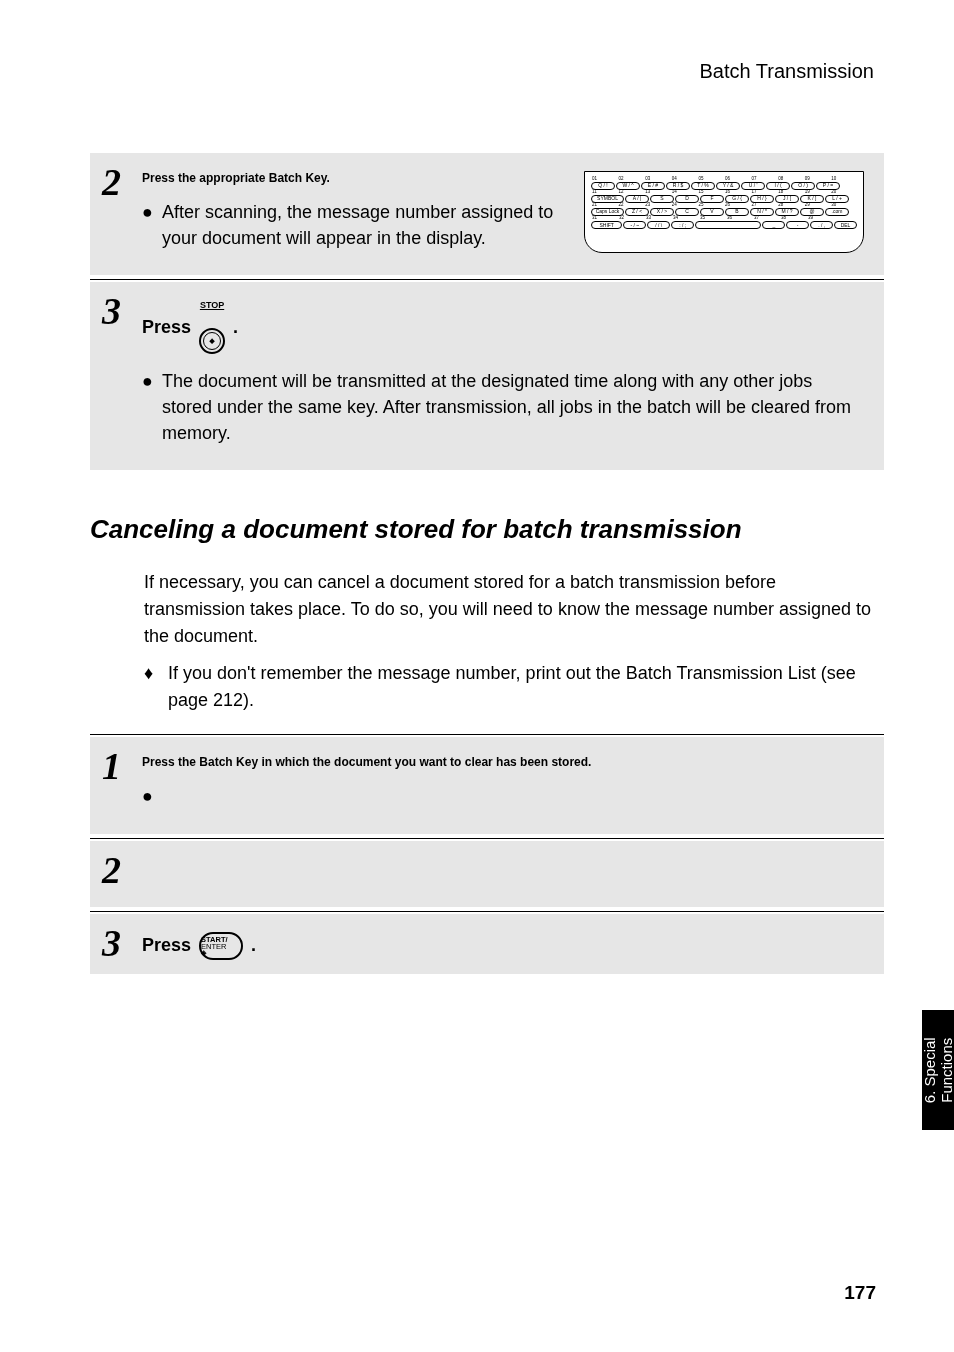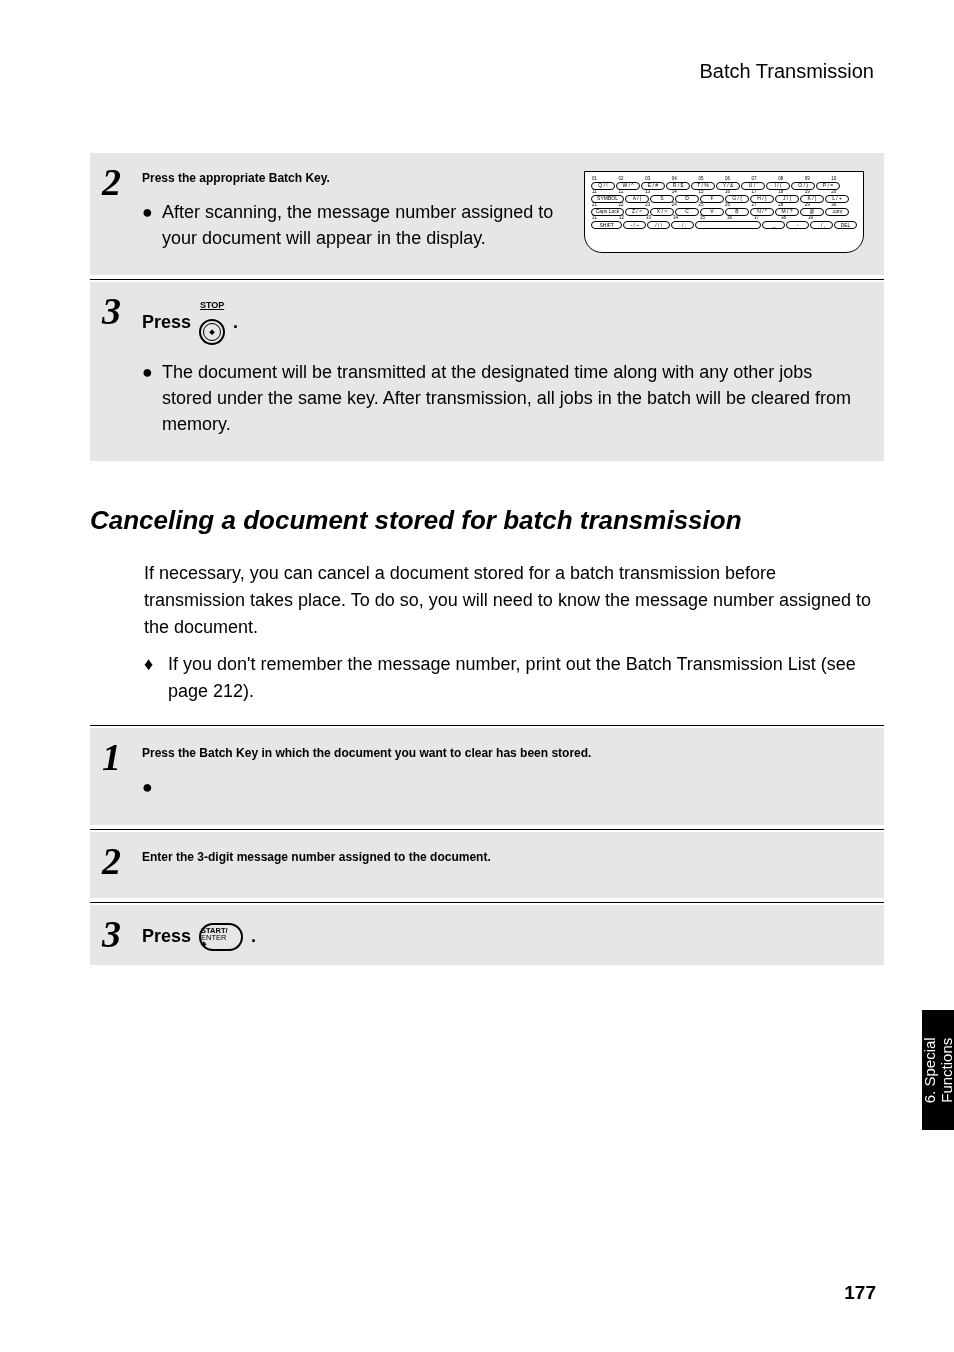--- a/index.html
+++ b/index.html
@@ -100,21 +100,21 @@
     display: inline-flex;
     align-items: center;
     gap: 8px;
     font-size: 18px;
     font-weight: bold;
   }
   .stop-btn {
     display: inline-flex;
     flex-direction: column;
     align-items: center;
-    gap: 9px;
+    gap: 18px;
     text-decoration: underline;
   }
   .stop-label {
     font-size: 9px;
     font-weight: bold;
   }
   .stop-circle {
     width: 26px;
     height: 26px;
     border: 2px solid #000;
@@ -375,23 +375,20 @@
         </div>
       </div>
     </div>
   </div>
 
   <div class="step-divider"></div>
 
   <div class="step-box">
     <div class="step-row">
       <div class="step-number">2</div>
-      <div class="step-content">
-        <div class="step-title" style="margin-bottom:2px">Enter the 3-digit message number assigned to the document.</div>
-      </div>
     </div>
   </div>
 
   <div class="step-divider"></div>
 
   <div class="step-box" style="padding-bottom:12px">
     <div class="step-row">
       <div class="step-number">3</div>
       <div class="step-content">
         <div class="press-line">

